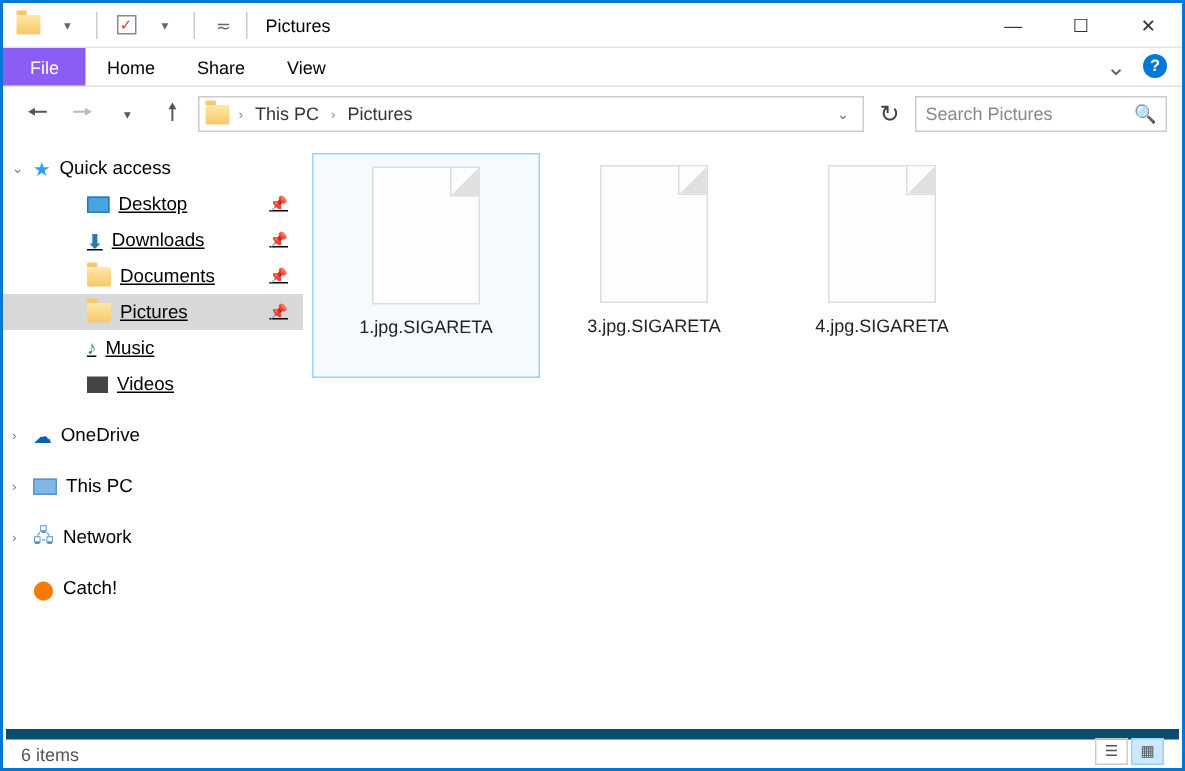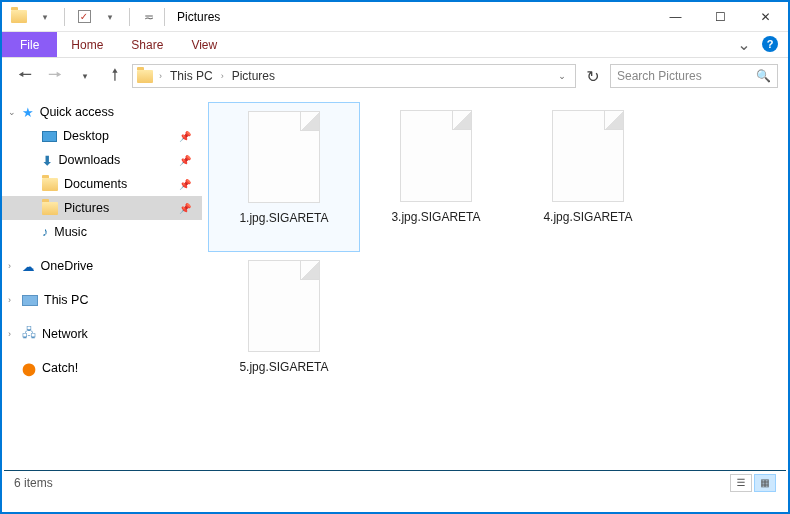--- a/index.html
+++ b/index.html
@@ -10,21 +10,21 @@
 .titlebar .qat { display: flex; align-items: center; gap: 4px; }
 .titlebar .qat .qat-item { width: 22px; height: 22px; display: flex; align-items: center; justify-content: center; }
 .titlebar .sep { width: 1px; height: 18px; background: #ccc; margin: 0 4px; }
 .titlebar .title { font-size: 12px; margin-left: 8px; }
 .winctrls { margin-left: auto; display: flex; }
 .winctrls .btn { width: 45px; height: 28px; display: flex; align-items: center; justify-content: center; font-size: 12px; color: #333; }
 
 
 .ribbon { height: 26px; display: flex; align-items: stretch; border-bottom: 1px solid #e1e1e1; }
 .ribbon .file-tab { background: #8b5cf6; color: #fff; font-size: 12px; padding: 0 18px; display: flex; align-items: center; }
-.ribbon .tab { font-size: 12px; padding: 0 14px; display: flex; align-items: center; color: #7f1d1d; }
+.ribbon .tab { font-size: 12px; padding: 0 14px; display: flex; align-items: center; color: #000000; }
 .ribbon .spacer { flex: 1; }
 .ribbon .expand { width: 28px; display: flex; align-items: center; justify-content: center; color: #666; }
 .ribbon .help { width: 24px; height: 24px; display: flex; align-items: center; justify-content: center; margin-right: 6px; }
 .help-circle { width: 16px; height: 16px; border-radius: 50%; background: #0078d7; color: #fff; font-size: 11px; font-weight: bold; display: flex; align-items: center; justify-content: center; }
 
 
 .addrrow { height: 36px; display: flex; align-items: center; padding: 0 10px; gap: 4px; }
 .navbtn { width: 26px; height: 26px; display: flex; align-items: center; justify-content: center; color: #555; border-radius: 2px; }
 .navbtn.disabled { color: #bbb; }
 .addrbox { flex: 1; height: 24px; border: 1px solid #ccc; display: flex; align-items: center; padding: 0 4px; font-size: 12px; gap: 4px; }
@@ -34,34 +34,34 @@
 .addrbox .addr-drop { width: 18px; text-align: center; color: #666; font-size: 9px; }
 .refresh { width: 26px; text-align: center; color: #444; }
 .searchbox { width: 168px; height: 24px; border: 1px solid #ccc; display: flex; align-items: center; padding: 0 6px; font-size: 12px; color: #888; }
 .searchbox .sicon { margin-left: auto; color: #555; }
 
 
 .bodysplit { display: flex; height: 394px; }
 .sidebar { width: 200px; padding: 6px 0; font-size: 12.5px; overflow: hidden; }
 .side-group { margin-bottom: 10px; }
 .side-item { display: flex; align-items: center; height: 24px; padding-left: 20px; gap: 6px; position: relative; }
-.side-item.sub { padding-left: 40px; }
+.side-item.sub { padding-left: 56px; text-decoration: underline; }
 .side-item.selected { background: #d8d8d8; }
 .side-item .pin { margin-left: auto; margin-right: 10px; color: #7a7a7a; font-size: 10px; }
 .side-item .caret { position: absolute; left: 6px; color: #777; font-size: 9px; }
 
 .content { flex: 1; padding: 8px 16px 0 6px; display: flex; flex-wrap: wrap; align-content: flex-start; }
 .fileitem { width: 152px; height: 150px; display: flex; flex-direction: column; align-items: center; justify-content: flex-start; padding-top: 8px; }
 .fileitem.selected { border: 1px solid #99d1ff; background: #cce8ff33; }
 .fileitem .iconlg { width: 72px; height: 92px; background: #fdfdfd; border: 1px solid #ddd; position: relative; }
 .fileitem .iconlg::before { content: ""; position: absolute; top: 0; right: 0; width: 18px; height: 18px; background: linear-gradient(135deg, #fdfdfd 50%, #e0e0e0 50%); border-left: 1px solid #ddd; border-bottom: 1px solid #ddd; }
 .fileitem .fname { font-size: 12px; margin-top: 8px; text-align: center; color: #222; }
 
 
-.statusbar { position: absolute; bottom: 18px; left: 2px; right: 2px; height: 24px; border-top: 1px solid #0c4a6e; display: flex; align-items: center; padding: 0 10px; font-size: 12px; color: #555; background: #fff; }
+.statusbar { position: absolute; bottom: 2px; left: 2px; right: 2px; height: 24px; border-top: 7px solid #0c4a6e; display: flex; align-items: flex-end; padding: 0 10px; font-size: 12px; color: #555; background: #fff; }
 .statusbar .viewbtns { margin-left: auto; display: flex; gap: 2px; }
 .statusbar .vbtn { width: 22px; height: 18px; border: 1px solid #ccc; display: flex; align-items: center; justify-content: center; font-size: 10px; }
 .statusbar .vbtn.active { background: #cce8ff; border-color: #99d1ff; }
 
 
 .ico-folder { width: 16px; height: 13px; background: linear-gradient(#ffe9a6, #f5c869); border-radius: 1px; position: relative; display: inline-block; }
 .ico-folder::before { content: ""; position: absolute; top: -3px; left: 0; width: 7px; height: 3px; background: #f5c869; border-radius: 1px 1px 0 0; }
 .ico-star { color: #2e9fff; font-size: 13px; }
 .ico-desktop { width: 15px; height: 11px; background: #4aa3df; border: 1px solid #2a7ab0; display: inline-block; }
 .ico-download { color: #2a7ab0; font-weight: bold; }
@@ -157,20 +157,24 @@
       </div>
       <div class="side-item sub selected">
         <span class="ico-folder"></span>
         <span>Pictures</span>
         <span class="pin">📌</span>
       </div>
       <div class="side-item sub">
         <span class="ico-music">♪</span>
         <span>Music</span>
       </div>
+      <div class="side-item sub">
+        <span class="ico-video"></span>
+        <span>Videos</span>
+      </div>
     </div>
     <div class="side-item">
       <span class="caret">›</span>
       <span class="ico-cloud">☁</span>
       <span>OneDrive</span>
     </div>
     <div style="height:10px"></div>
     <div class="side-item">
       <span class="caret">›</span>
       <span class="ico-pc"></span>
@@ -194,24 +198,20 @@
       <div class="iconlg"></div>
       <div class="fname">1.jpg.SIGARETA</div>
     </div>
     <div class="fileitem">
       <div class="iconlg"></div>
       <div class="fname">3.jpg.SIGARETA</div>
     </div>
     <div class="fileitem">
       <div class="iconlg"></div>
       <div class="fname">4.jpg.SIGARETA</div>
-    </div>
-    <div class="fileitem">
-      <div class="iconlg"></div>
-      <div class="fname">5.jpg.SIGARETA</div>
     </div>
   </div>
 </div>
 
 <div class="statusbar">
   <span>6 items</span>
   <div class="viewbtns">
     <div class="vbtn">☰</div>
     <div class="vbtn active">▦</div>
   </div>

